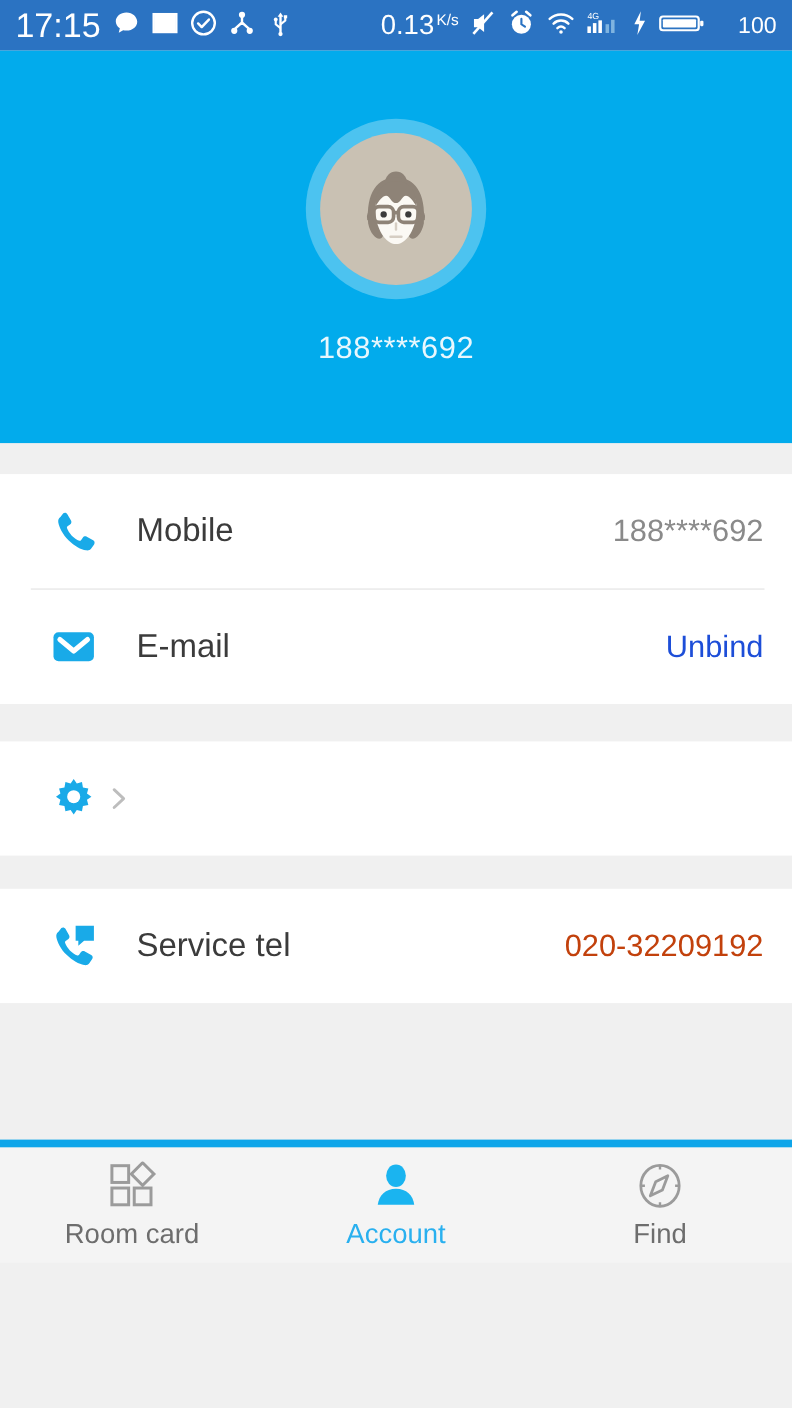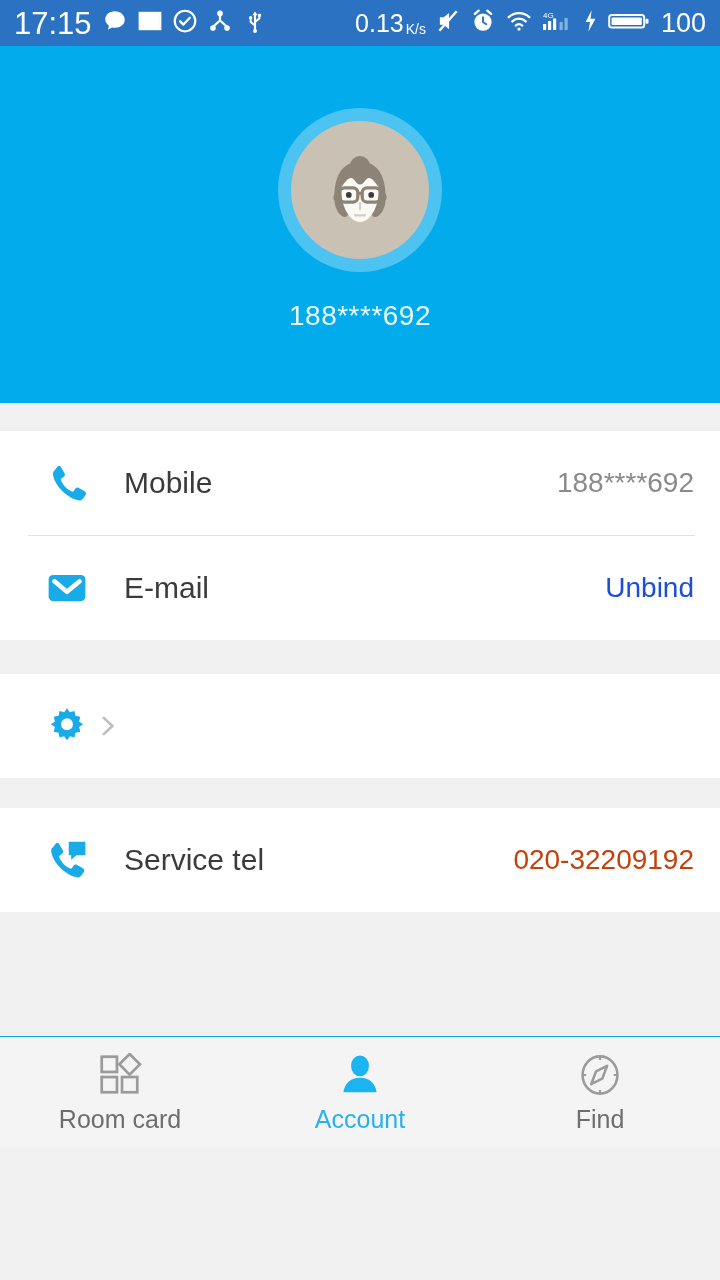--- a/index.html
+++ b/index.html
@@ -48,30 +48,30 @@
   .status-right {
     margin-left: auto;
     display: flex;
     align-items: center;
     gap: 9px;
   }
   .net-speed {
     font-size: 25px;
     line-height: 1;
     display: flex;
-    align-items: flex-end;
+    align-items: flex-start;
   }
   .net-speed .unit {
     font-size: 14px;
     margin-left: 2px;
   }
   .battery-pct {
-    font-size: 27px;
+    font-size: 21px;
     line-height: 1;
-    margin-left: 2px;
+    margin-left: 21px;
   }
   .sicon { display: block; }
 
   
   .profile-header {
     background: #02abec;
     height: 357px;
     flex: none;
     display: flex;
     flex-direction: column;
@@ -157,21 +157,21 @@
     align-items: center;
     justify-content: center;
   }
 
   .filler { flex: 1; background: #f0f0f0; }
 
   
   .bottom-nav {
     height: 112px;
     background: #f4f4f4;
-    border-top: 1px solid #0ea5e9;
+    border-top: 7px solid #0ea5e9;
     display: flex;
     flex: none;
     box-sizing: border-box;
   }
   .nav-item {
     flex: 1;
     display: flex;
     flex-direction: column;
     align-items: center;
     justify-content: center;

